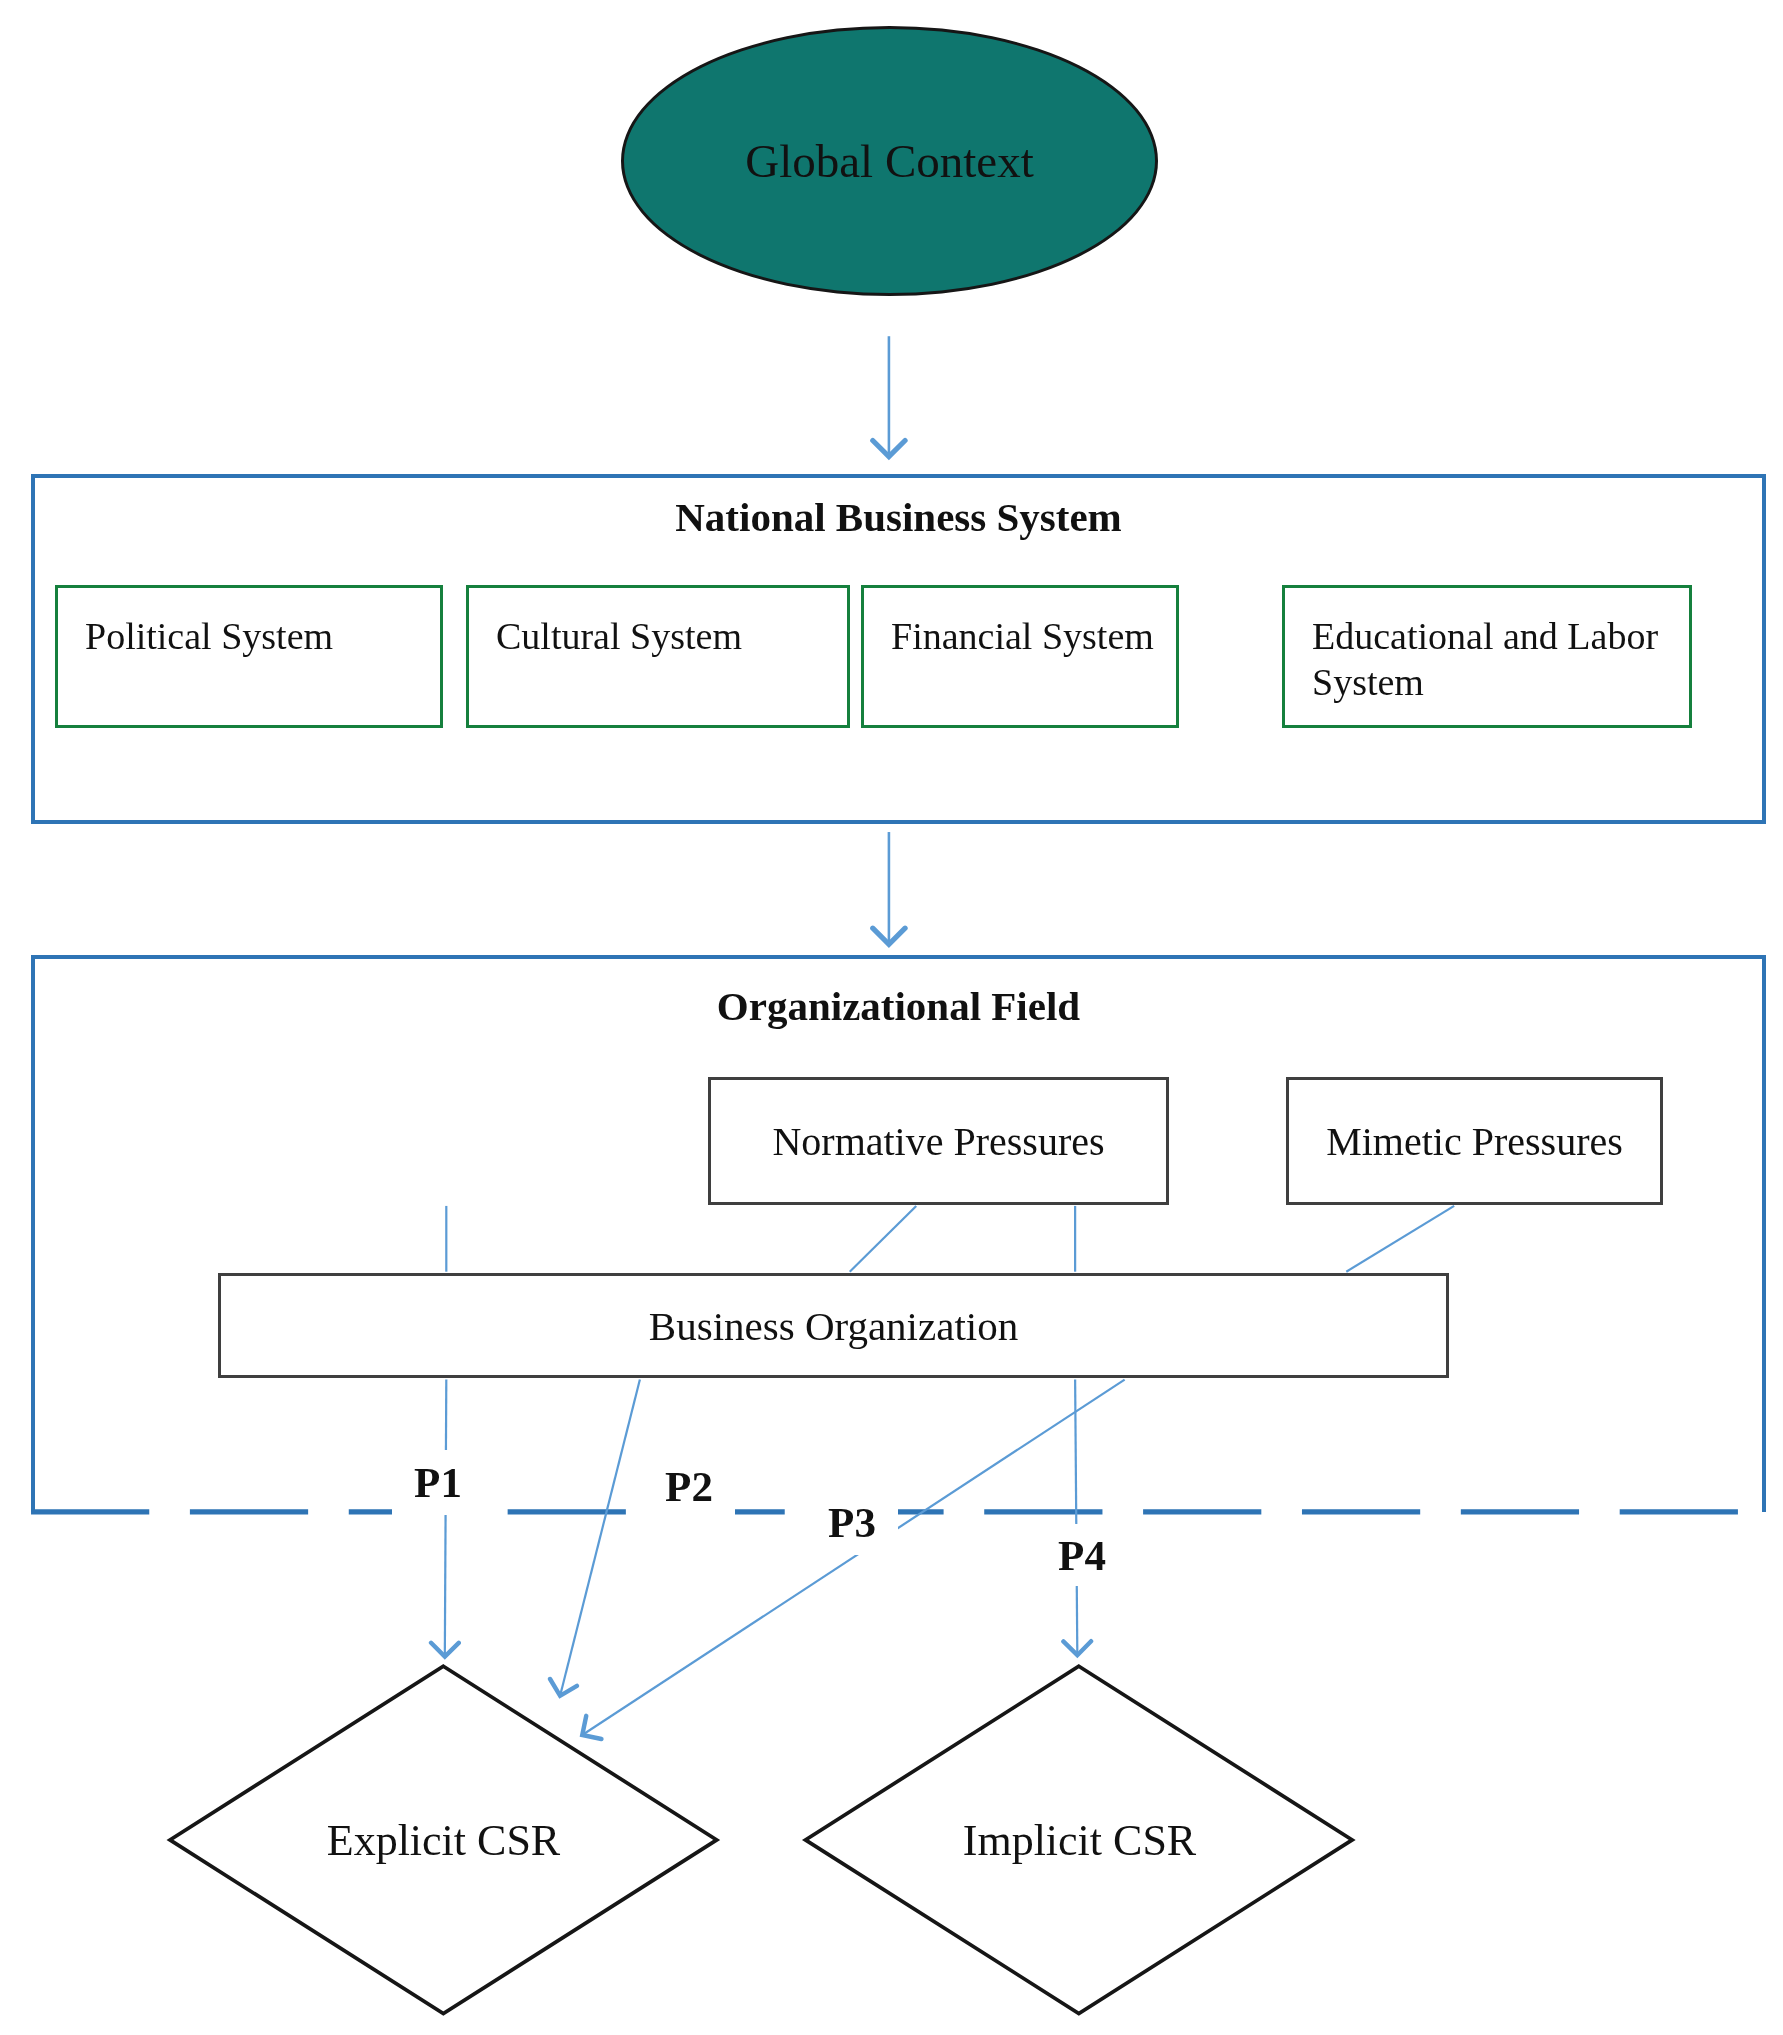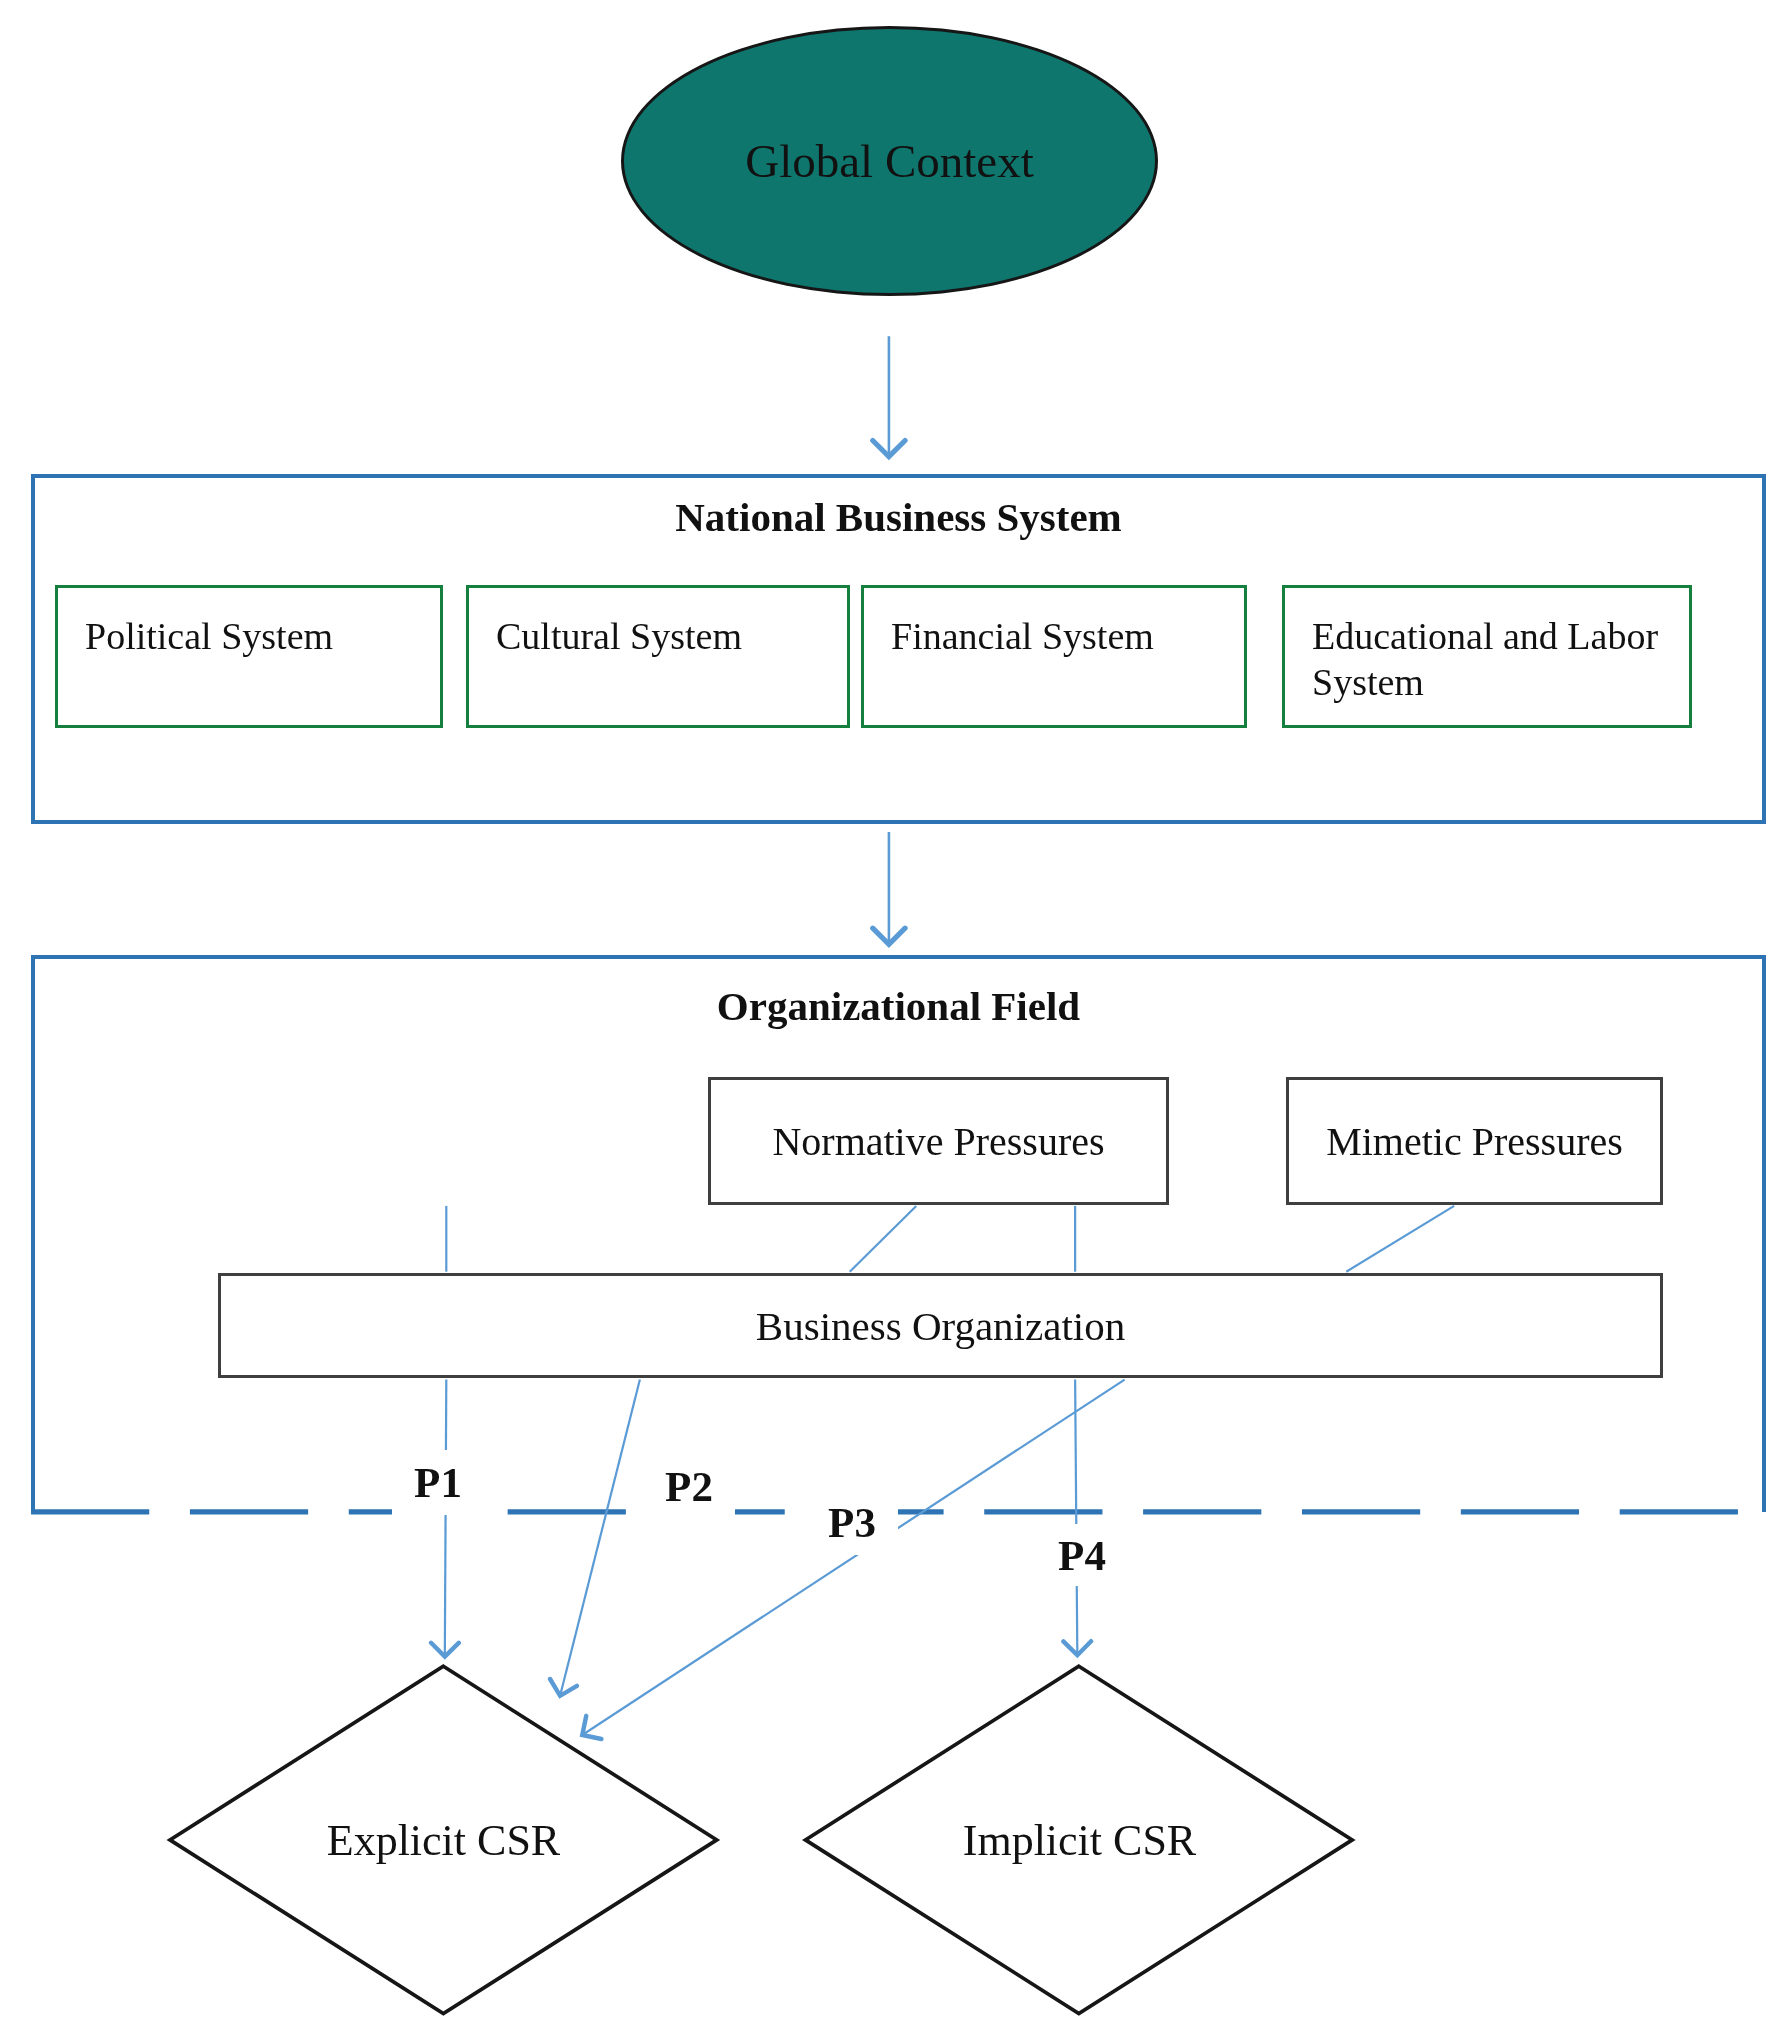--- a/index.html
+++ b/index.html
@@ -38,36 +38,36 @@
 
   
   .sysbox{
     top:585px;height:143px;
     border:3px solid #15803d;background:#ffffff;
     font-size:38px;line-height:46px;
     padding:25px 21px 0 27px;
   }
   .sys-political{left:55px;width:388px;}
   .sys-cultural{left:466px;width:384px;}
-  .sys-financial{left:861px;width:386px;}
+  .sys-financial{left:861px;width:318px;}
   .sys-educational{left:1282px;width:410px;}
 
   
   .pressbox{
     top:1077px;height:128px;
     border:3px solid #3f3f3f;background:#ffffff;
     font-size:40px;
   }
   .press-coercive{left:218px;width:441px;}
   .press-normative{left:708px;width:461px;}
   .press-mimetic{left:1286px;width:377px;}
 
   
   .bo{
-    left:218px;top:1273px;width:1445px;height:105px;
+    left:218px;top:1273px;width:1231px;height:105px;
     border:3px solid #3f3f3f;background:#ffffff;
     font-size:41px;
   }
 
   
   .pchip{
     background:#ffffff;
     font-weight:bold;font-size:43px;
     z-index:5;
   }

